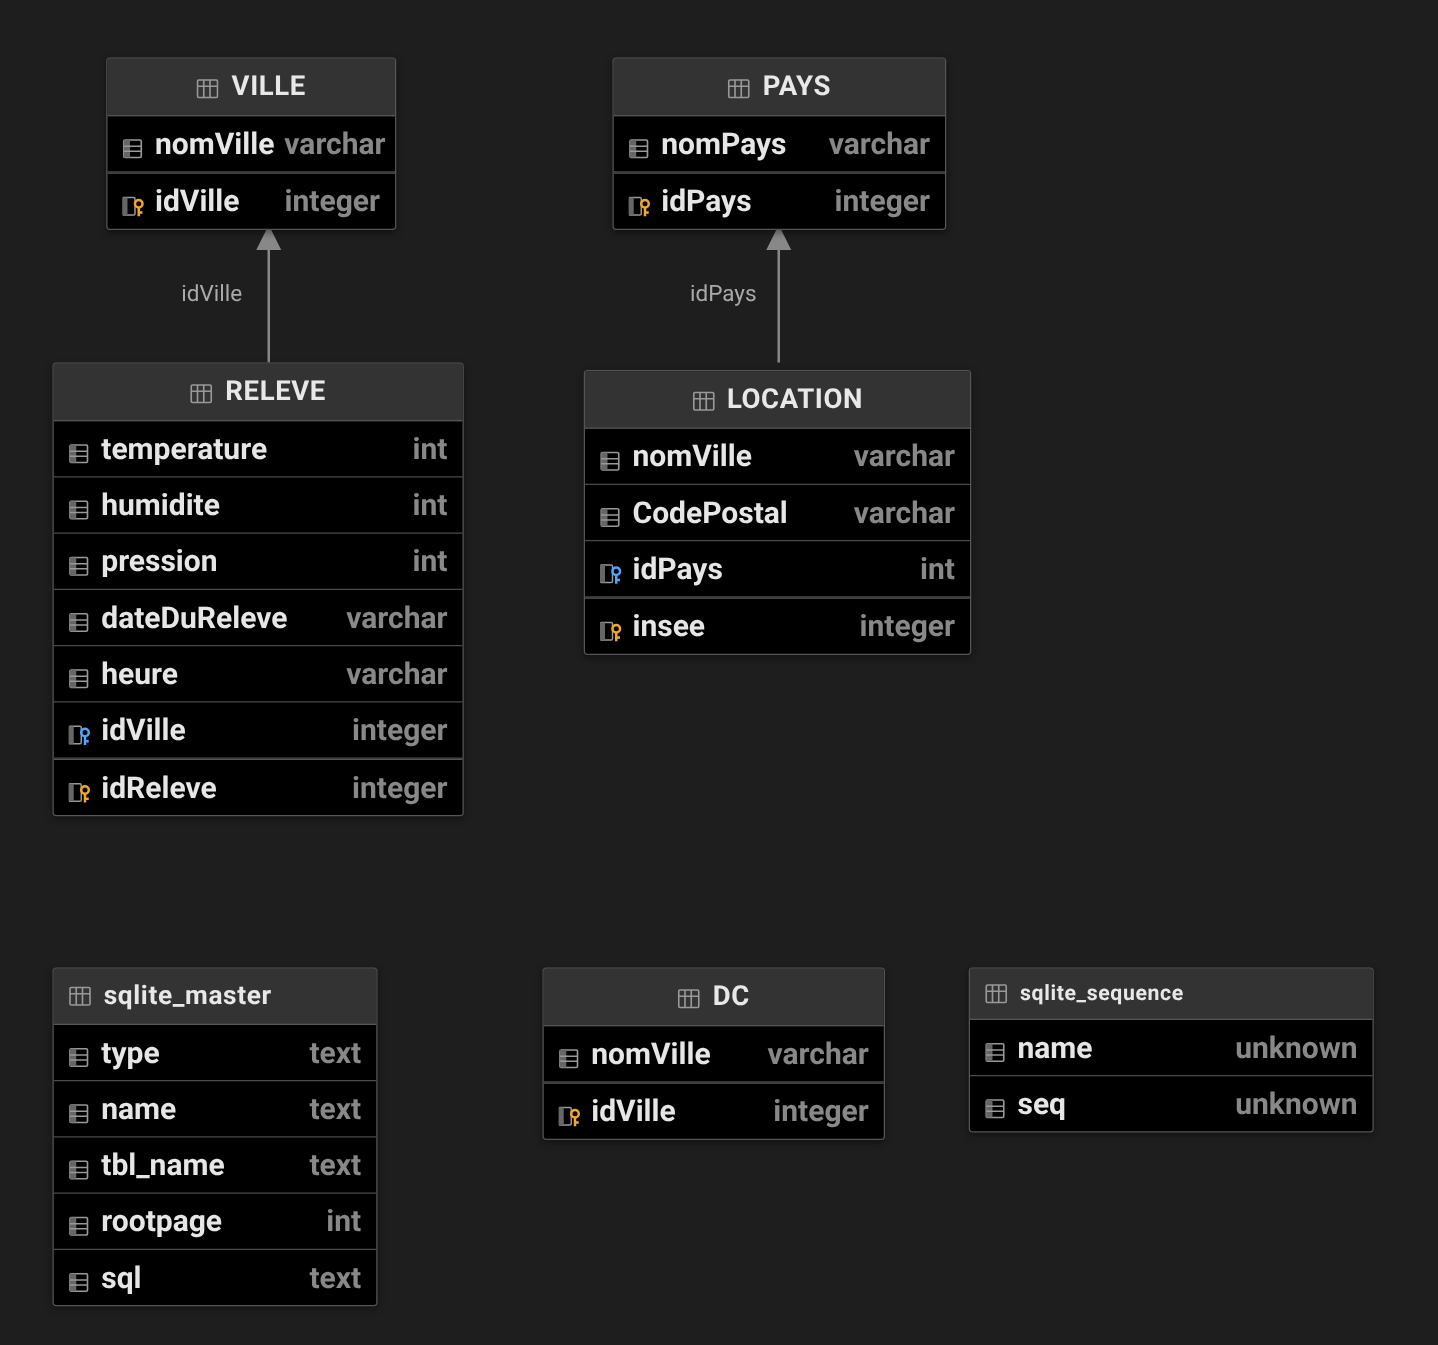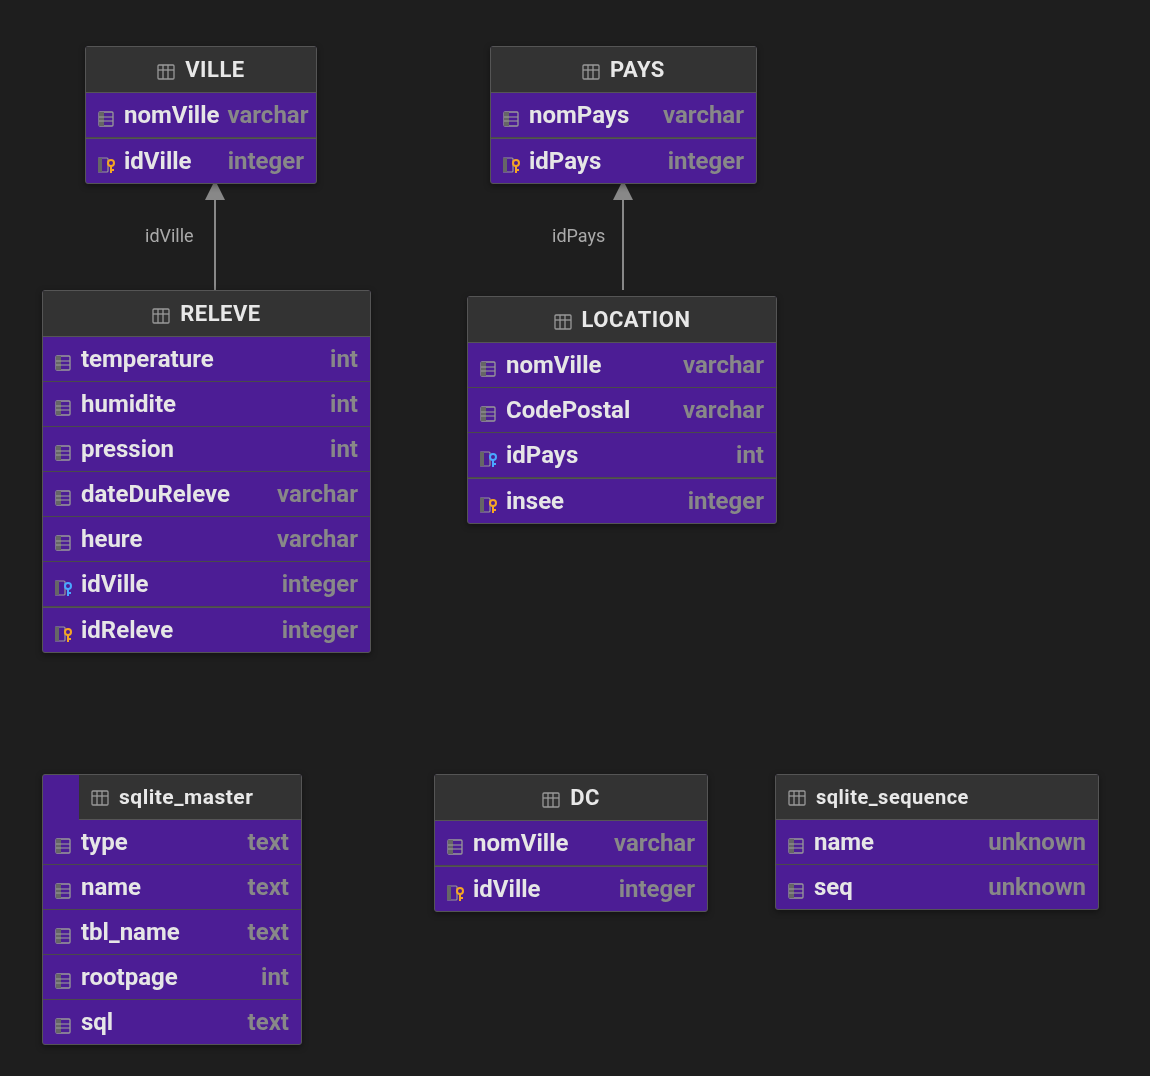--- a/index.html
+++ b/index.html
@@ -11,21 +11,21 @@
     position:relative;
     overflow:hidden;
   }
   svg.arrows{
     position:absolute;left:0;top:0;
     width:1150px;height:1076px;
     pointer-events:none;
   }
   .table-box{
     position:absolute;
-    background:#4c1d95;
+    background:#000000;
     border:1px solid #555;
     border-radius:3px;
     box-shadow:0 2px 6px rgba(0,0,0,.4);
   }
   .table-header{
     background:#333;
     border-bottom:1px solid #555;
     padding:10px 12px;
     display:flex;align-items:center;justify-content:center;gap:10px;
     font-weight:700;
@@ -213,21 +213,21 @@
         <span class="icon"><svg width="18" height="18" viewBox="0 0 18 18">
             <use href="#i-pk"></use>
           </svg></span>
         <span class="col-name">insee</span>
         <span class="col-type">integer</span>
       </div>
     </div>
 </div>
 
 <div class="table-box" style="left:42px;top:774px;width:258px;">
-  <div class="table-header" style="justify-content:flex-start;font-size:21px;margin-left:36px;">
+  <div class="table-header" style="justify-content:flex-start;font-size:21px;">
     <span class="icon"><svg width="18" height="18" viewBox="0 0 18 18">
           <use href="#i-table"></use>
         </svg></span>
     <span>sqlite_master</span>
   </div>
   <div class="rows">
       <div class="row">
         <span class="icon"><svg width="18" height="18" viewBox="0 0 18 18">
             <use href="#i-col"></use>
           </svg></span>
@@ -284,21 +284,21 @@
         <span class="icon"><svg width="18" height="18" viewBox="0 0 18 18">
             <use href="#i-pk"></use>
           </svg></span>
         <span class="col-name">idVille</span>
         <span class="col-type">integer</span>
       </div>
     </div>
 </div>
 
 <div class="table-box" style="left:775px;top:774px;width:322px;">
-  <div class="table-header" style="justify-content:flex-start;font-size:20px;">
+  <div class="table-header" style="justify-content:flex-start;font-size:17px;">
     <span class="icon"><svg width="18" height="18" viewBox="0 0 18 18">
           <use href="#i-table"></use>
         </svg></span>
     <span>sqlite_sequence</span>
   </div>
   <div class="rows">
       <div class="row">
         <span class="icon"><svg width="18" height="18" viewBox="0 0 18 18">
             <use href="#i-col"></use>
           </svg></span>

